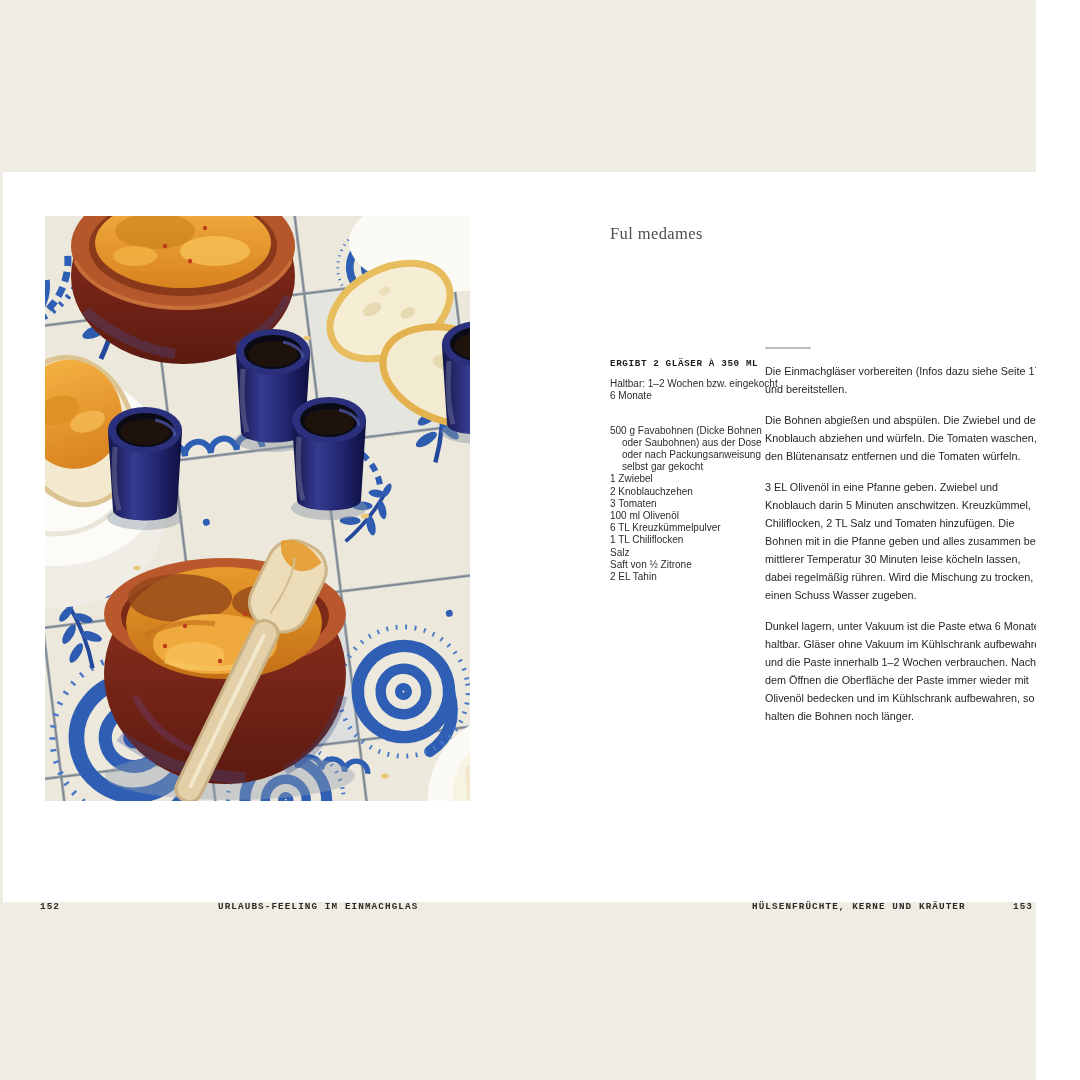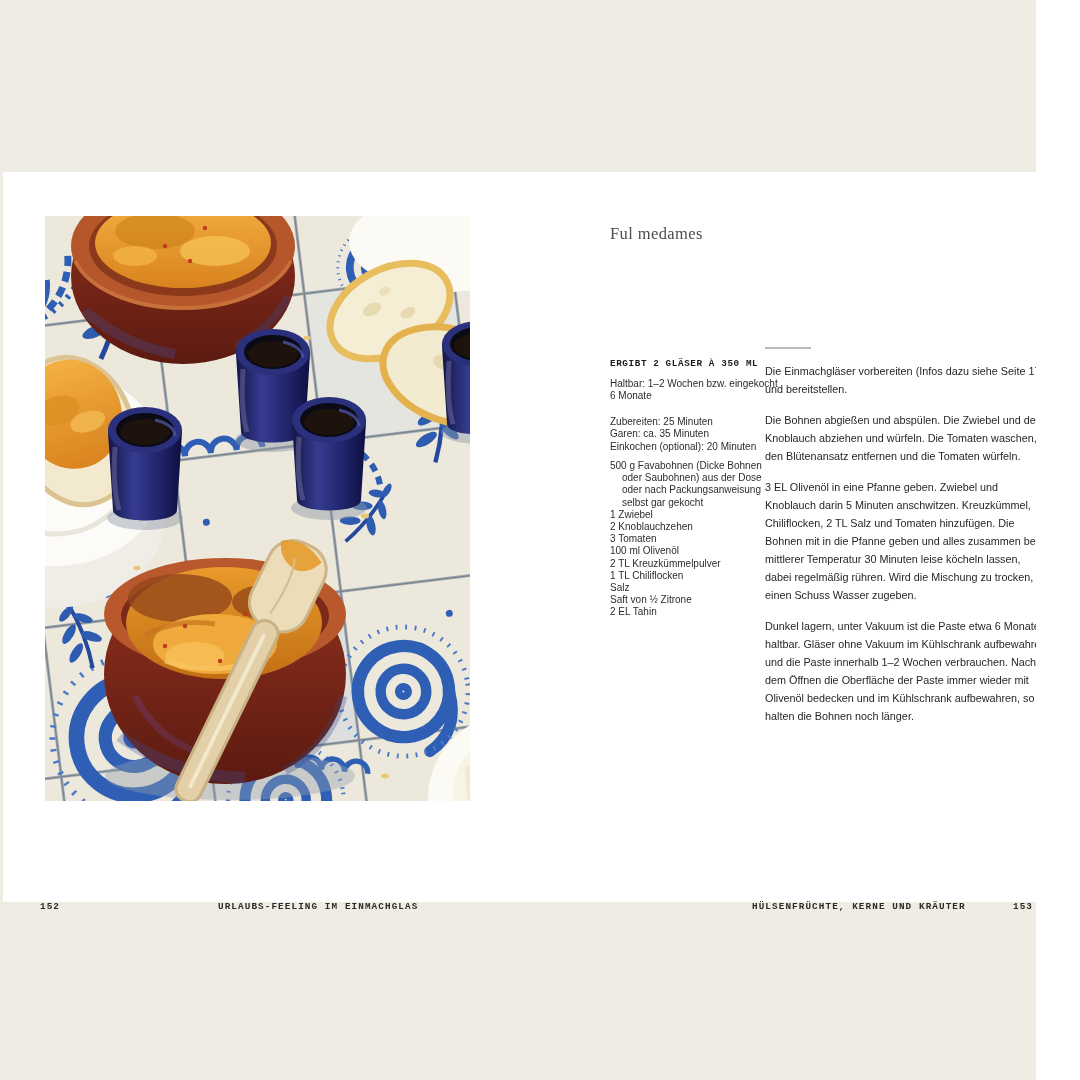--- a/index.html
+++ b/index.html
@@ -11,21 +11,21 @@
           font-size:16.5px;font-weight:400;letter-spacing:.4px;color:#4e4e4b;}
   .title{position:absolute;left:607px;top:79px;font-family:"Liberation Serif",serif;
          font-size:19px;font-weight:500;letter-spacing:.2px;color:#181816;}
   .rule{position:absolute;left:762px;top:175px;width:46px;height:2px;background:#bcbcbc;}
   .col-meta{position:absolute;left:607px;top:186px;width:172px;font-size:10px;line-height:12.5px;color:#2c2c2a;}
   .yield{font-family:"Liberation Mono","DejaVu Sans Mono",monospace;font-size:9.3px;
          font-weight:700;letter-spacing:.6px;color:#1c1c1a;white-space:nowrap;}
   .shelf{margin-top:7px;}
   .times{margin-top:13px;}
   .times div{margin:0;}
-  .ing-list{margin-top:7px;line-height:12.2px;}
+  .ing-list{margin-top:22px;line-height:12.2px;}
   .ing{margin:0;padding-left:12px;text-indent:-12px;}
   .col-steps{position:absolute;left:762px;top:190px;width:283px;font-size:10.8px;line-height:18px;color:#262624;}
   .col-steps p{margin:0 0 13px 0;}
   .it{font-style:italic;}
   .foot{position:absolute;top:729px;font-family:"Liberation Mono","DejaVu Sans Mono",monospace;
         font-size:9.3px;font-weight:700;letter-spacing:1.1px;color:#2b2b29;white-space:nowrap;}
   .foot.pn-l{left:37px;}
   .foot.rh-l{left:215px;}
   .foot.rh-r{left:749px;}
   .foot.pn-r{left:1010px;}
@@ -228,32 +228,27 @@
           <ellipse cx="340" cy="560" rx="4" ry="2.5"></ellipse>
       </g>
     </svg>
 
     <div class="kicker">Ful medames</div>
     <div class="rule"></div>
 
     <div class="col-meta">
       <div class="yield">ERGIBT 2 GLÄSER À 350 ML</div>
       <div class="shelf">Haltbar: 1–2 Wochen bzw. eingekocht 6 Monate</div>
-      <div class="times">
-        <div>Zubereiten: 25 Minuten</div>
-        <div>Garen: ca. 35 Minuten</div>
-        <div>Einkochen (optional): 20 Minuten</div>
-      </div>
       <div class="ing-list">
         <p class="ing">500 g Favabohnen (Dicke Bohnen oder Saubohnen) aus der Dose oder nach Packungsanweisung selbst gar gekocht</p>
         <p class="ing">1 Zwiebel</p>
         <p class="ing">2 Knoblauchzehen</p>
         <p class="ing">3 Tomaten</p>
         <p class="ing">100 ml Olivenöl</p>
-        <p class="ing">2 TL Kreuzkümmelpulver</p>
+        <p class="ing">6 TL Kreuzkümmelpulver</p>
         <p class="ing">1 TL Chiliflocken</p>
         <p class="ing">Salz</p>
         <p class="ing">Saft von ½ Zitrone</p>
         <p class="ing">2 EL Tahin</p>
       </div>
     </div>
 
     <div class="col-steps">
       <p>Die Einmachgläser vorbereiten (Infos dazu siehe Seite 17) und bereitstellen.</p>
       <p>Die Bohnen abgießen und abspülen. Die Zwiebel und den Knoblauch abziehen und würfeln. Die Tomaten waschen, den Blütenansatz entfernen und die Tomaten würfeln.</p>

